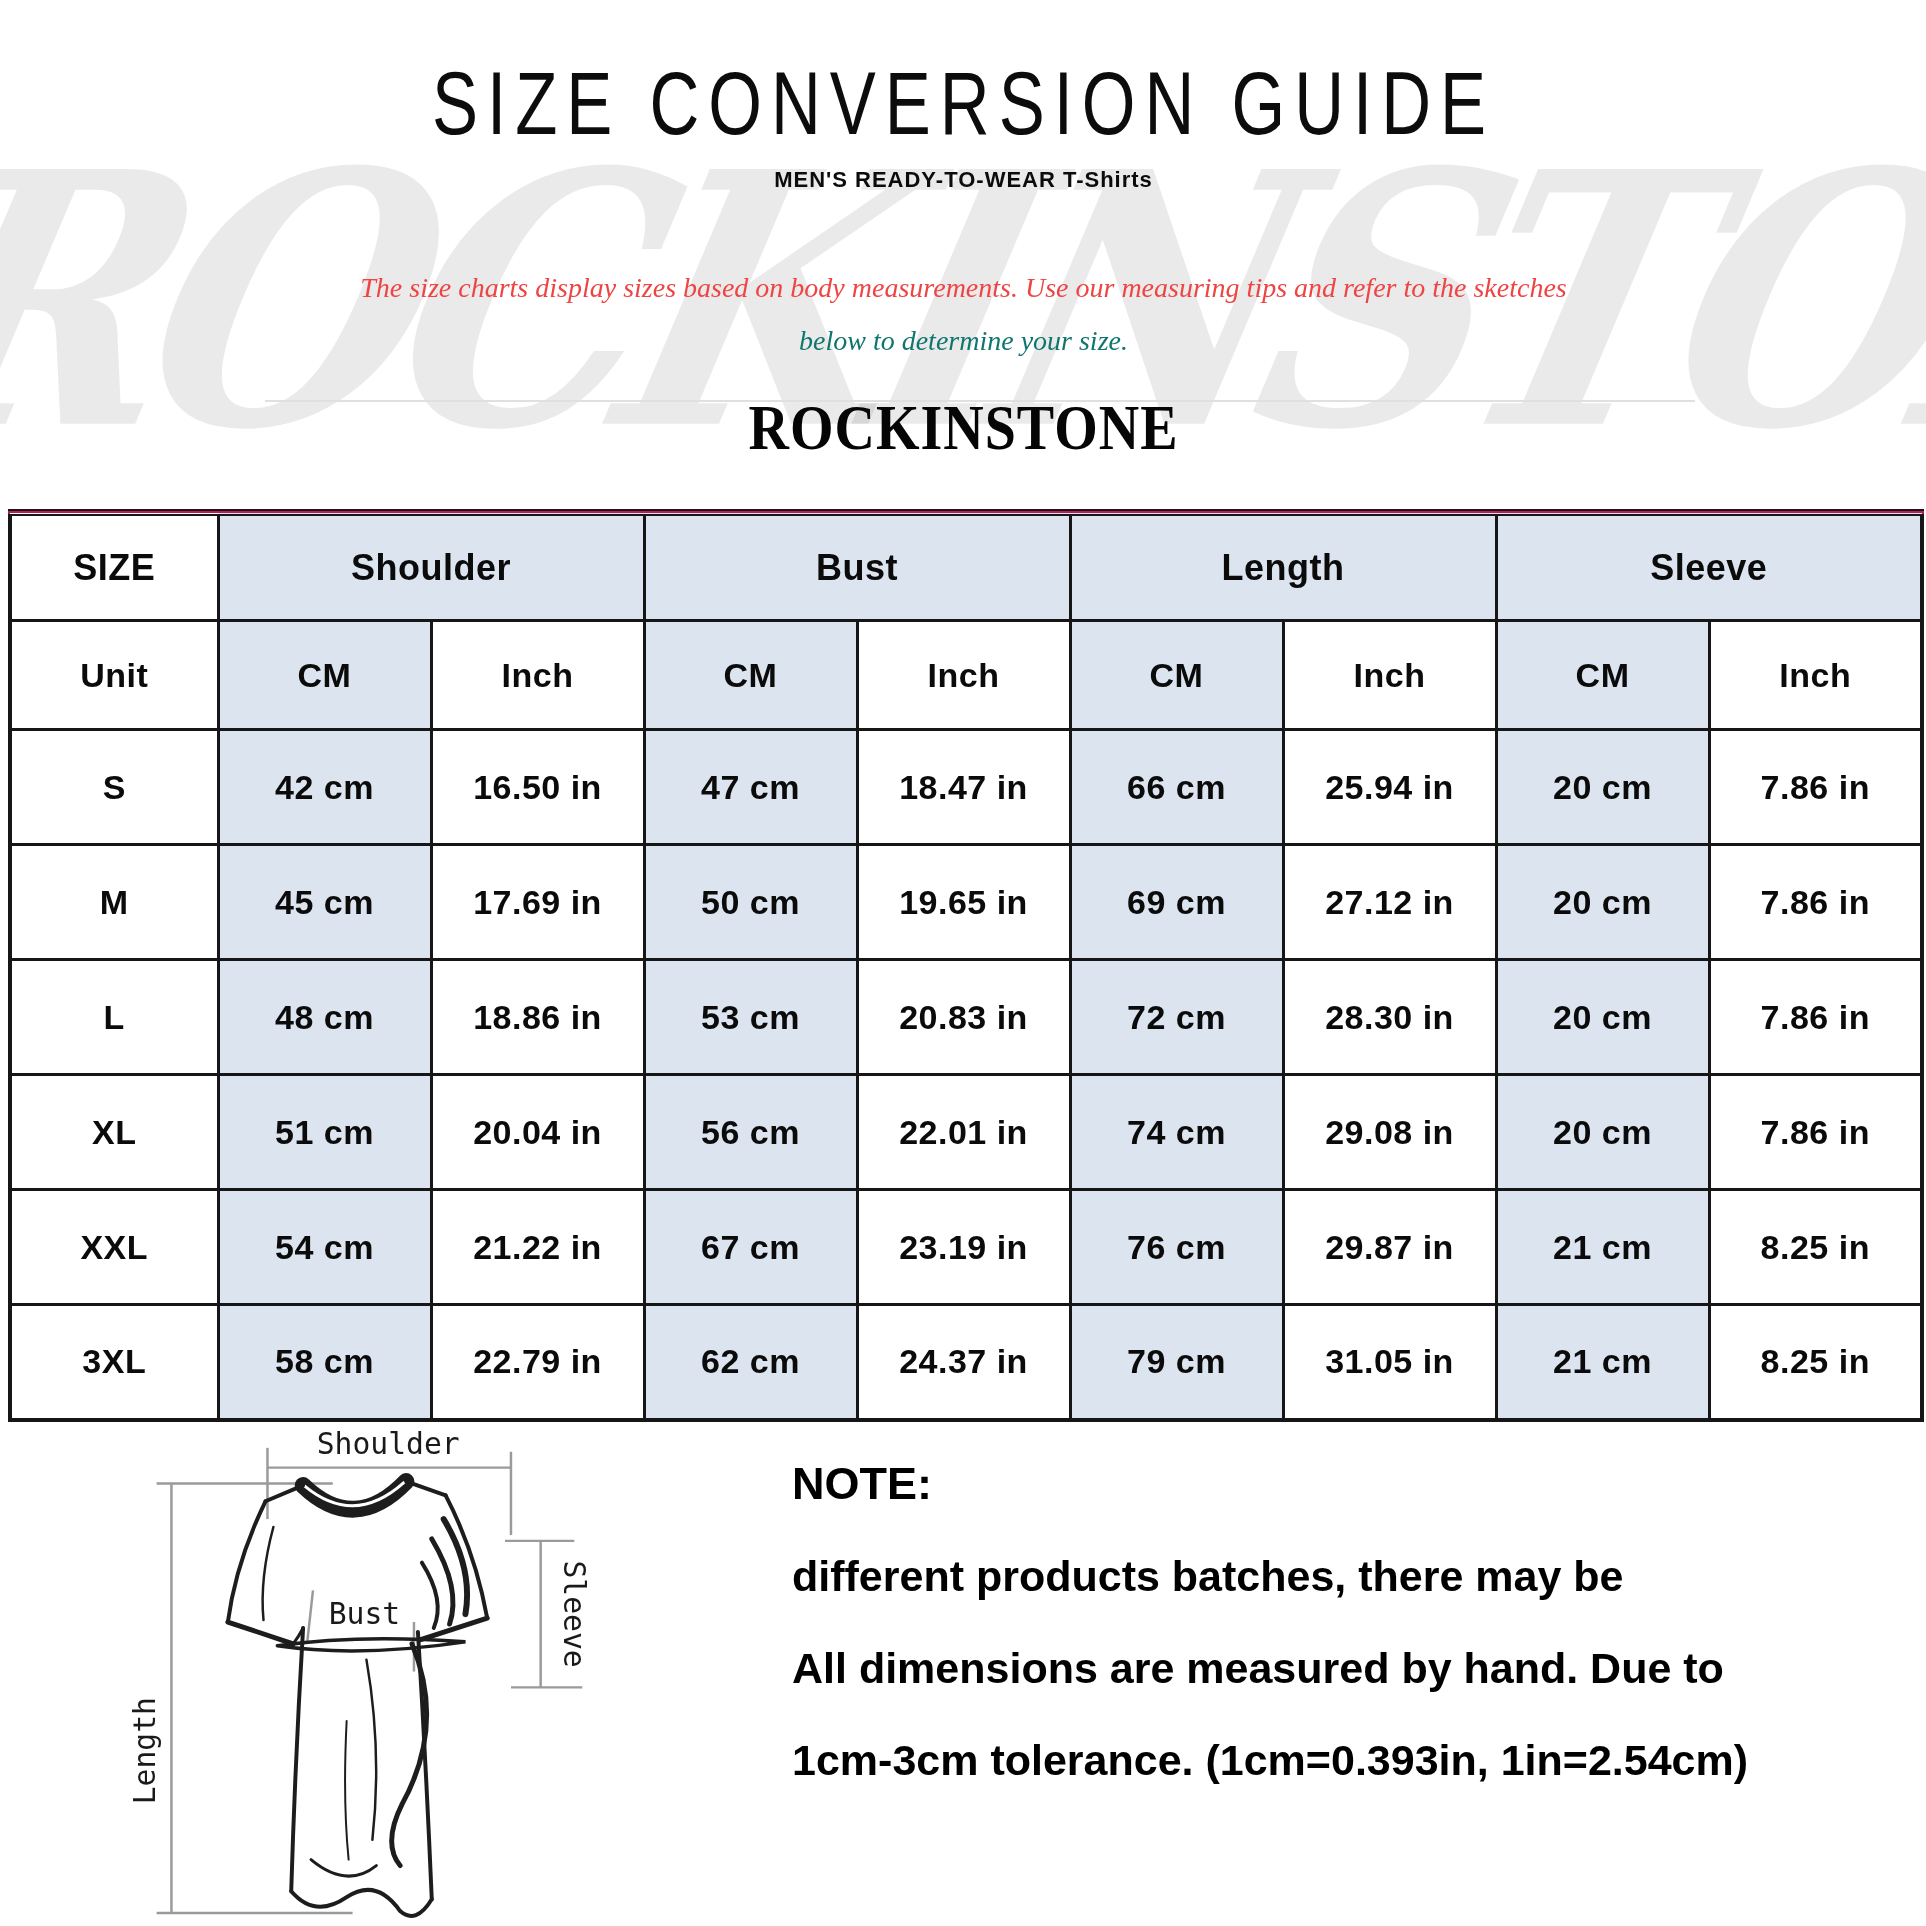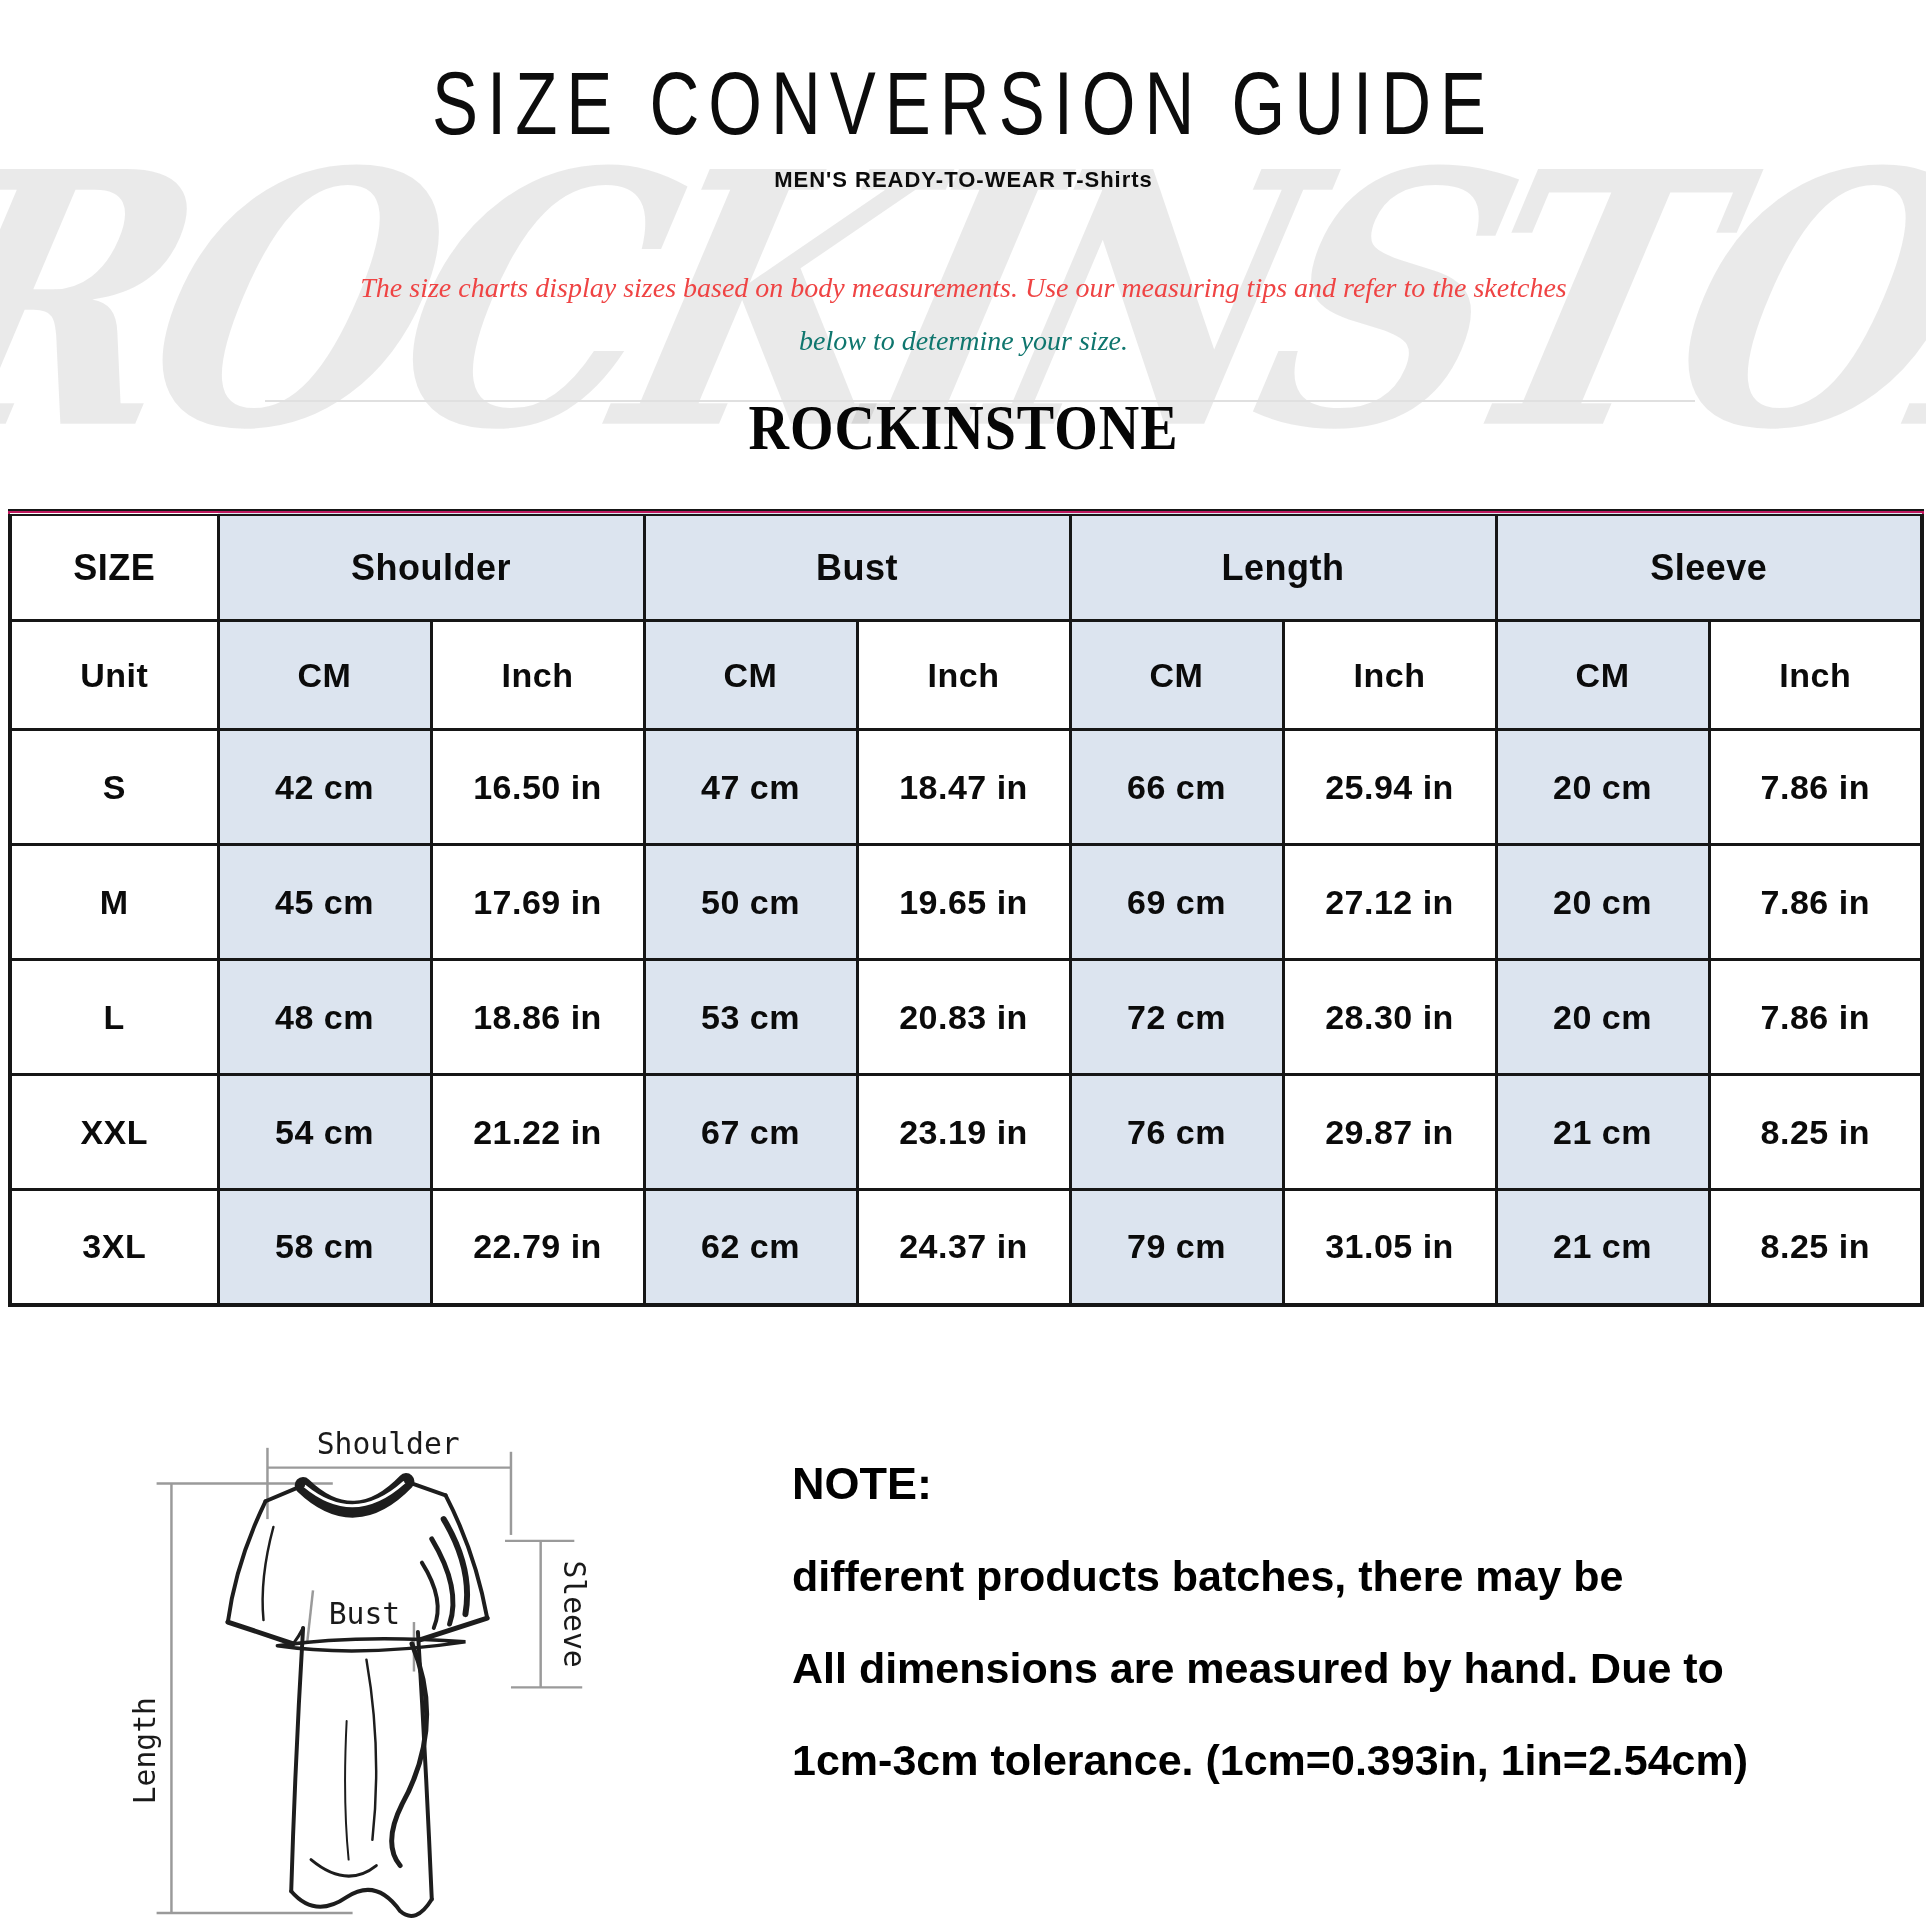--- a/index.html
+++ b/index.html
@@ -152,20 +152,31 @@
           <td class="c-blue">48 cm</td>
           <td class="c-white">18.86 in</td>
           <td class="c-blue">53 cm</td>
           <td class="c-white">20.83 in</td>
           <td class="c-blue">72 cm</td>
           <td class="c-white">28.30 in</td>
           <td class="c-blue">20 cm</td>
           <td class="c-white">7.86 in</td>
         </tr>
         <tr>
+          <th class="c-white">XL</th>
+          <td class="c-blue">51 cm</td>
+          <td class="c-white">20.04 in</td>
+          <td class="c-blue">56 cm</td>
+          <td class="c-white">22.01 in</td>
+          <td class="c-blue">74 cm</td>
+          <td class="c-white">29.08 in</td>
+          <td class="c-blue">20 cm</td>
+          <td class="c-white">7.86 in</td>
+        </tr>
+        <tr>
           <th class="c-white">XXL</th>
           <td class="c-blue">54 cm</td>
           <td class="c-white">21.22 in</td>
           <td class="c-blue">67 cm</td>
           <td class="c-white">23.19 in</td>
           <td class="c-blue">76 cm</td>
           <td class="c-white">29.87 in</td>
           <td class="c-blue">21 cm</td>
           <td class="c-white">8.25 in</td>
         </tr>

